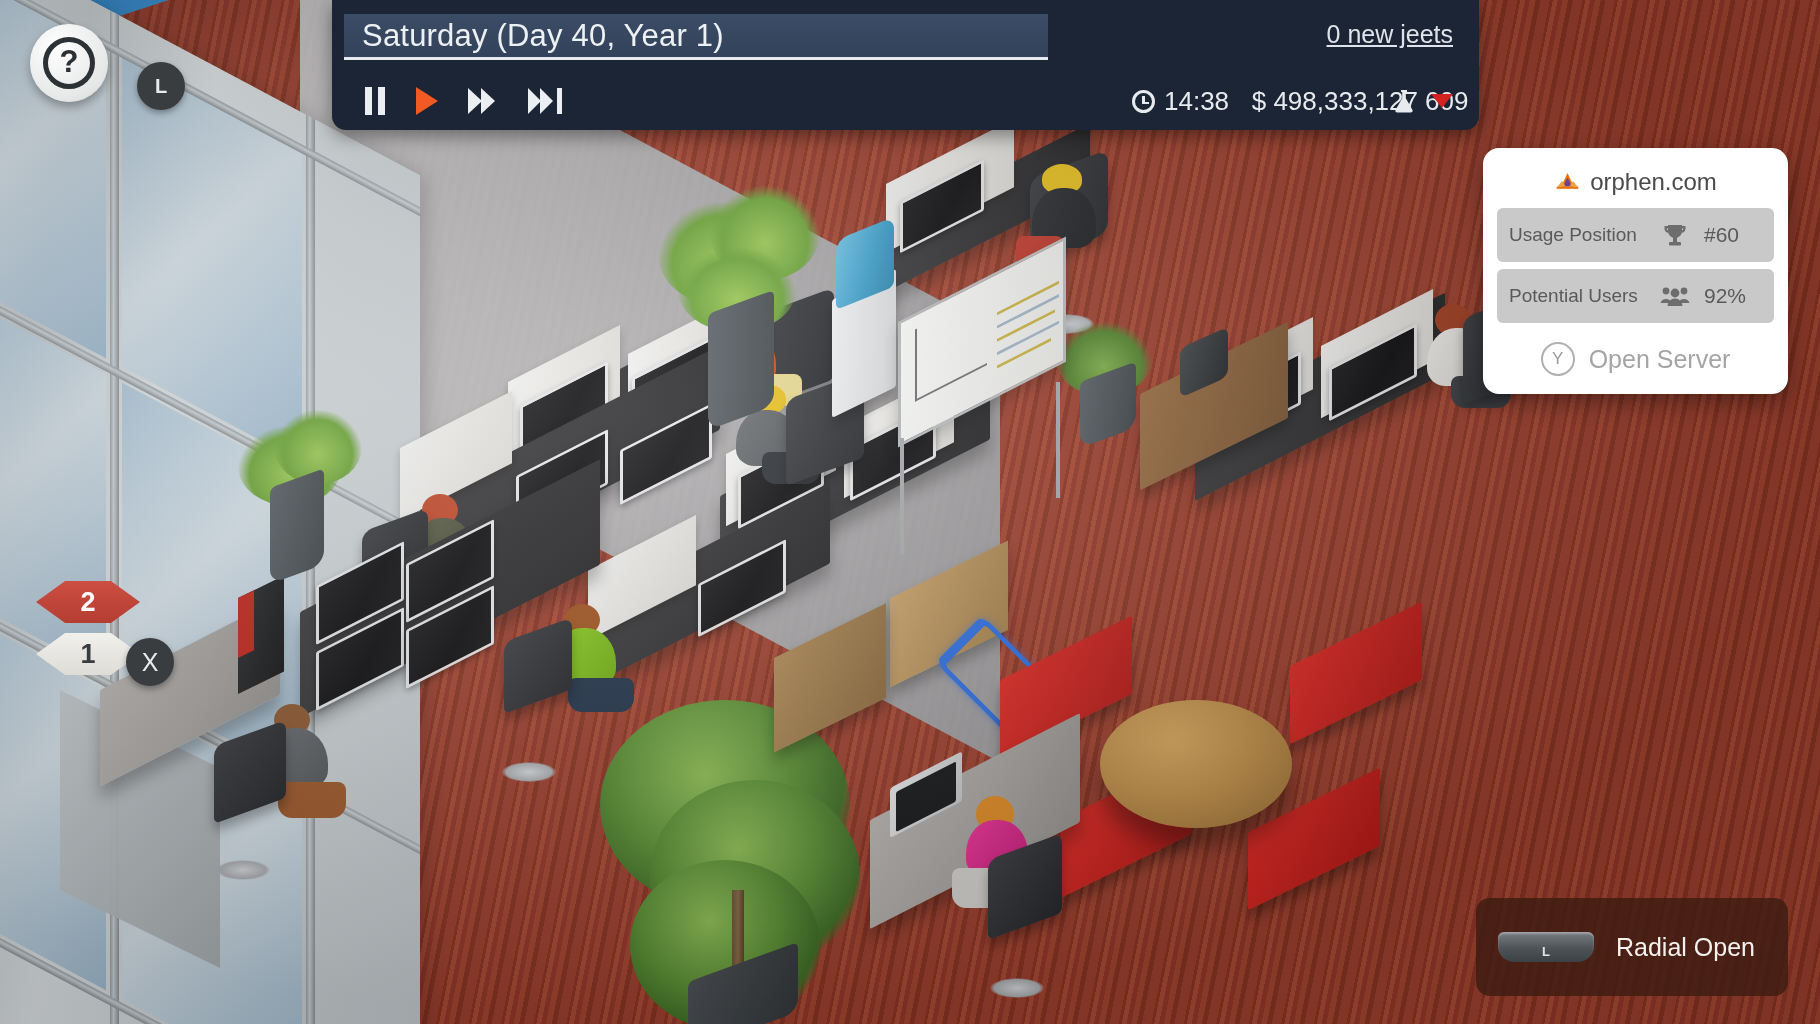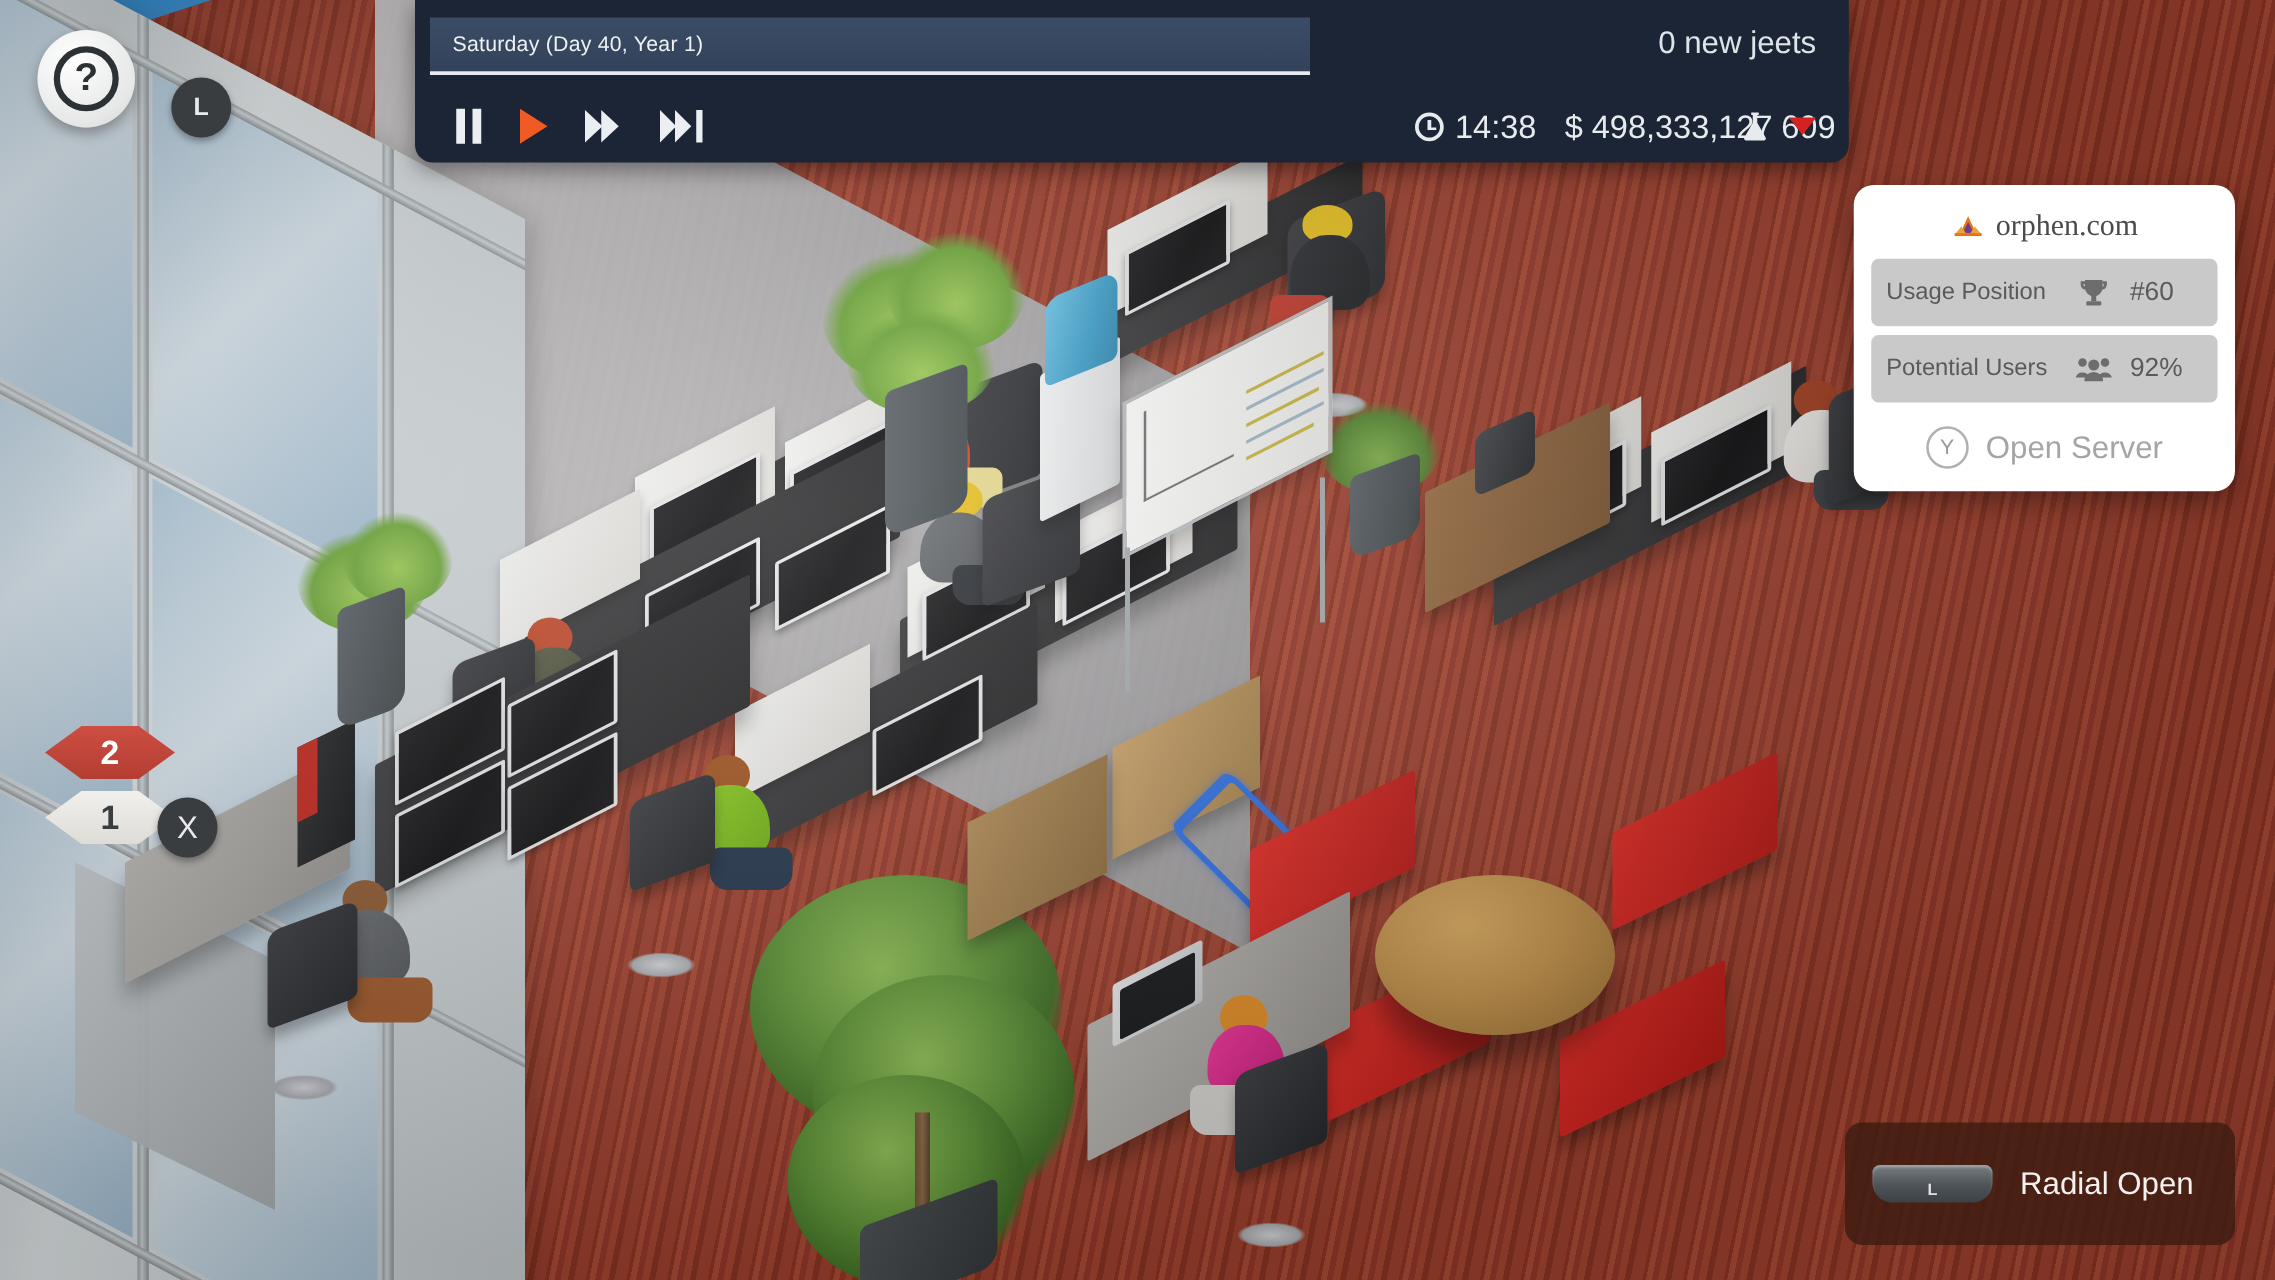--- a/index.html
+++ b/index.html
@@ -226,26 +226,26 @@
   .hud-title-bar {
     position:absolute;
     left: 12px; top: 14px;
     width: 704px; height: 46px;
     background: linear-gradient(180deg,#3b4c66,#33425a);
     border-bottom: 3px solid #e7eaee;
     display:flex; align-items:center;
     padding-left: 18px;
   }
   .hud-title-bar span {
-    color:#eef1f4; font-size: 17px; letter-spacing:.2px;text-align:right;
+    color:#eef1f4; font-size: 31px; letter-spacing:.2px;text-align:right;
   }
   .hud-jeets {
     position:absolute;
     right: 26px; top: 20px;
-    color:#dfe4ea; font-size:25px;
+    color:#dfe4ea; font-size:25px;text-decoration:underline;
   }
   .hud-row {
     position:absolute;
     left: 0; top: 72px;
     width:100%; height: 58px;
     display:flex; align-items:center;
   }
   .speed-controls {
     display:flex; align-items:center; gap: 30px;
     margin-left: 32px;
@@ -328,21 +328,20 @@
     width: 305px;
     background:#ffffff;
     border-radius: 16px;
     box-shadow: 0 8px 22px rgba(0,0,0,.35);
     padding: 14px 14px 12px;
     z-index:40;
   }
   .site-head {
     display:flex; align-items:center; justify-content:center; gap:9px;
     padding: 6px 0 12px;
-    font-family: Liberation Serif, serif;
   }
   .site-head .name { font-size:24px; color:#4a4a4a; }
   .site-logo { width:27px; height:20px; }
   .stat-row {
     display:flex; align-items:center;
     background:#c9c9c9;
     border-radius:6px;
     height: 54px;
     margin-bottom: 7px;
     padding: 0 12px;

